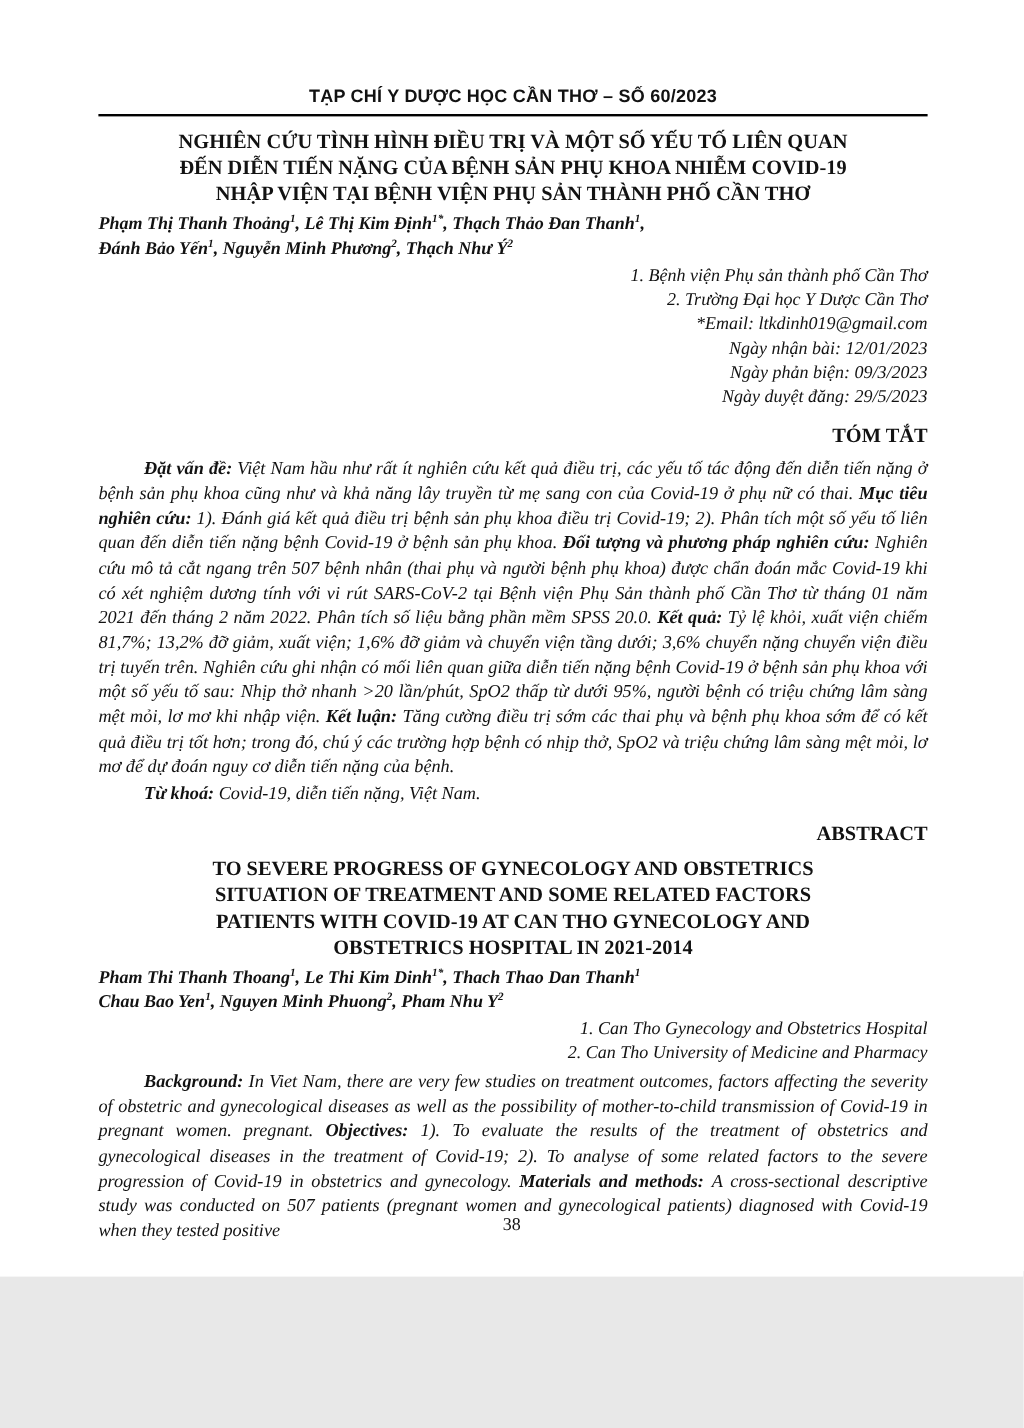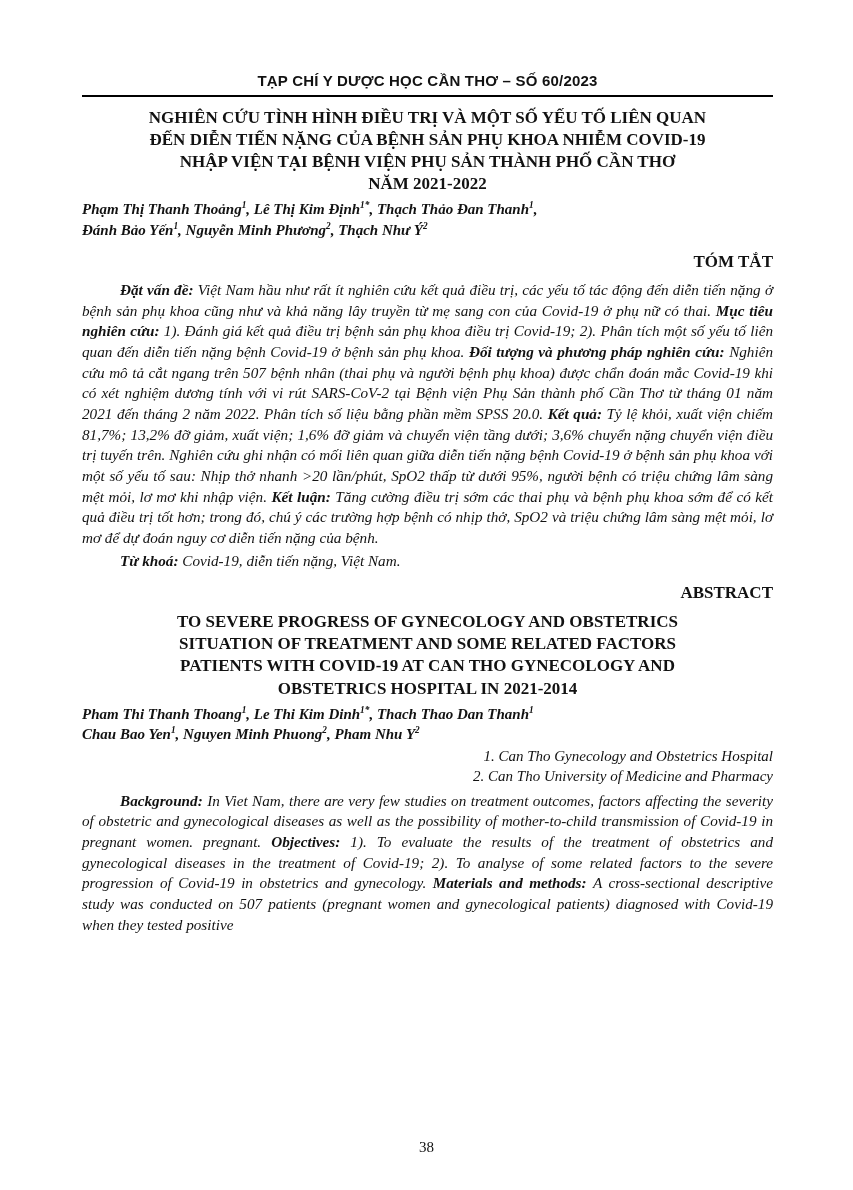--- a/index.html
+++ b/index.html
@@ -1,18 +1,18 @@
 <!DOCTYPE html>
 <html><head>
 <meta charset="utf-8">
 <style>
   html, body { margin: 0; padding: 0; background: #e8e8e8; }
   .page {
     width: 853px;
-    height: 1190px;
+    height: 1064px;
     margin: 0 auto;
     background: #ffffff;
     position: relative;
     font-family: "Liberation Serif", serif;
     color: #121212;
     overflow: hidden;
   }
   .content { padding: 72px 80px 0 82px; }
 
   .journal-header {
@@ -84,28 +84,35 @@
 <div class="page">
   <div class="content">
 
     <div class="journal-header">TẠP CHÍ Y DƯỢC HỌC CẦN THƠ – SỐ 60/2023</div>
     <hr class="header-rule">
 
     <div class="article-title">
       <div>NGHIÊN CỨU TÌNH HÌNH ĐIỀU TRỊ VÀ MỘT SỐ YẾU TỐ LIÊN QUAN</div>
       <div>ĐẾN DIỄN TIẾN NẶNG CỦA BỆNH SẢN PHỤ KHOA NHIỄM COVID-19</div>
       <div>NHẬP VIỆN TẠI BỆNH VIỆN PHỤ SẢN THÀNH PHỐ CẦN THƠ</div>
-      <div>NĂM 2021-2022</div>
     </div>
 
     <div class="authors">
       <div><span>Phạm Thị Thanh Thoảng</span><sup>1</sup><span>, Lê Thị Kim Định</span><sup>1*</sup><span>, Thạch Thảo Đan Thanh</span><sup>1</sup><span>,</span></div>
       <div><span>Đánh Bảo Yến</span><sup>1</sup><span>, Nguyễn Minh Phương</span><sup>2</sup><span>, Thạch Như Ý</span><sup>2</sup></div>
     </div>
 
+    <div class="meta-right">
+      <div>1. Bệnh viện Phụ sản thành phố Cần Thơ</div>
+      <div>2. Trường Đại học Y Dược Cần Thơ</div>
+      <div>*Email: ltkdinh019@gmail.com</div>
+      <div>Ngày nhận bài: 12/01/2023</div>
+      <div>Ngày phản biện: 09/3/2023</div>
+      <div>Ngày duyệt đăng: 29/5/2023</div>
+    </div>
 
     <div class="section-heading">TÓM TẮT</div>
 
     <p class="abstract-par"><span class="b">Đặt vấn đề: </span><span>Việt Nam hầu như rất ít nghiên cứu kết quả điều trị, các yếu tố tác động đến diễn tiến nặng ở bệnh sản phụ khoa cũng như và khả năng lây truyền từ mẹ sang con của Covid-19 ở phụ nữ có thai. </span><span class="b">Mục tiêu nghiên cứu: </span><span>1). Đánh giá kết quả điều trị bệnh sản phụ khoa điều trị Covid-19; 2). Phân tích một số yếu tố liên quan đến diễn tiến nặng bệnh Covid-19 ở bệnh sản phụ khoa. </span><span class="b">Đối tượng và phương pháp nghiên cứu: </span><span>Nghiên cứu mô tả cắt ngang trên 507 bệnh nhân (thai phụ và người bệnh phụ khoa) được chẩn đoán mắc Covid-19 khi có xét nghiệm dương tính với vi rút SARS-CoV-2 tại Bệnh viện Phụ Sản thành phố Cần Thơ từ tháng 01 năm 2021 đến tháng 2 năm 2022. Phân tích số liệu bằng phần mềm SPSS 20.0. </span><span class="b">Kết quả: </span><span>Tỷ lệ khỏi, xuất viện chiếm 81,7%; 13,2% đỡ giảm, xuất viện; 1,6% đỡ giảm và chuyển viện tầng dưới; 3,6% chuyển nặng chuyển viện điều trị tuyến trên. Nghiên cứu ghi nhận có mối liên quan giữa diễn tiến nặng bệnh Covid-19 ở bệnh sản phụ khoa với một số yếu tố sau: Nhịp thở nhanh &gt;20 lần/phút, SpO2 thấp từ dưới 95%, người bệnh có triệu chứng lâm sàng mệt mỏi, lơ mơ khi nhập viện. </span><span class="b">Kết luận: </span><span>Tăng cường điều trị sớm các thai phụ và bệnh phụ khoa sớm để có kết quả điều trị tốt hơn; trong đó, chú ý các trường hợp bệnh có nhịp thở, SpO2 và triệu chứng lâm sàng mệt mỏi, lơ mơ để dự đoán nguy cơ diễn tiến nặng của bệnh.</span></p>
     <p class="keywords"><span class="b">Từ khoá: </span><span>Covid-19, diễn tiến nặng, Việt Nam.</span></p>
 
     <div class="section-heading">ABSTRACT</div>
 
     <div class="article-title">
       <div>TO SEVERE PROGRESS OF GYNECOLOGY AND OBSTETRICS</div>

